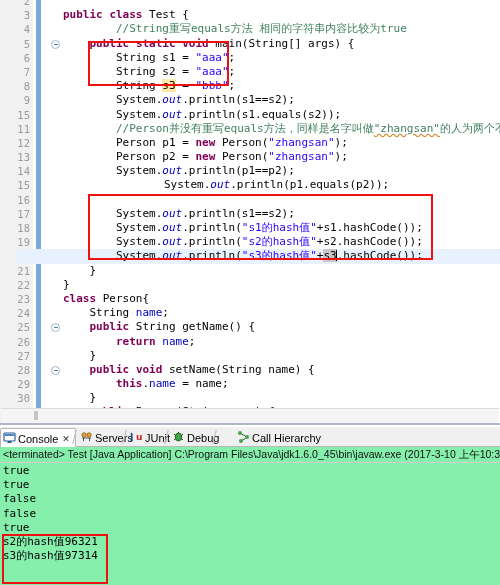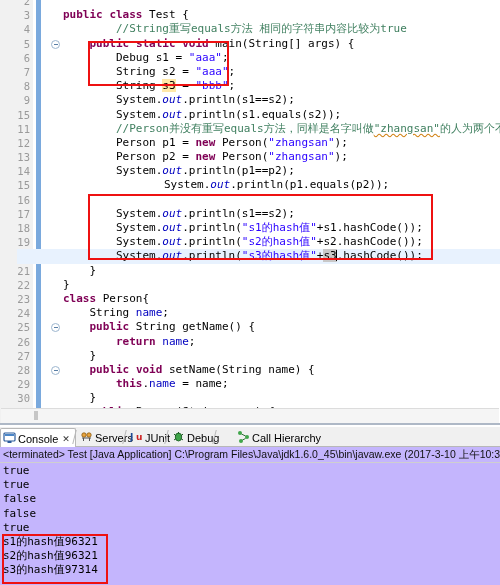--- a/index.html
+++ b/index.html
@@ -149,21 +149,21 @@
     width: 500px; height: 2px;
     background: #aeb8c6;
   }
 
   
   #console-panel {
     position: absolute;
     left: 0; top: 427px;
     width: 500px;
     height: 158px;
-    background: #c4b5fd;
+    background: #86efac;
   }
   #console-tabs {
     position: absolute;
     left: 0; top: 0;
     width: 500px;
     height: 19px;
     background: #f0f0f0;
     border-bottom: 1px solid #b8b8b8;
   }
   .ctab {
@@ -264,21 +264,21 @@
       <div class="gutter-row">29</div>
       <div class="gutter-row">30</div>
       <div class="gutter-row">31</div>
       <div class="gutter-row">32</div>
     </div>
   <div class="marker-bar"></div>
   <div class="code-area" id="code-area" style="padding-top: 0px; margin-top: 8.2px; padding-left: 16px;">
       <div class="code-line" style="top: 0px;"><span class="code-text"><span class="kw">public</span><span class="pln"> </span><span class="kw">class</span><span class="pln"> Test {</span></span></div>
       <div class="code-line" style="top: 0px;"><span class="code-text"><span class="pln">        </span><span class="cmt">//String重写equals方法 相同的字符串内容比较为true</span></span></div>
       <div class="code-line" style="top: 0px;"><span class="fold" style="top: 3px;"></span><span class="code-text"><span class="pln">    </span><span class="kw">public</span><span class="pln"> </span><span class="kw">static</span><span class="pln"> </span><span class="kw">void</span><span class="pln"> main(String[] args) {</span></span></div>
-      <div class="code-line" style="top: 0px;"><span class="code-text"><span class="pln">        Debug s1 = </span><span class="str">"aaa"</span><span class="pln">;</span></span></div>
+      <div class="code-line" style="top: 0px;"><span class="code-text"><span class="pln">        String s1 = </span><span class="str">"aaa"</span><span class="pln">;</span></span></div>
       <div class="code-line" style="top: 0px;"><span class="code-text"><span class="pln">        String s2 = </span><span class="str">"aaa"</span><span class="pln">;</span></span></div>
       <div class="code-line" style="top: 0px;"><span class="code-text"><span class="pln">        String </span><span class="occ">s3</span><span class="pln"> = </span><span class="str">"bbb"</span><span class="pln">;</span></span></div>
       <div class="code-line" style="top: 0px;"><span class="code-text"><span class="pln">        System.</span><span class="stat">out</span><span class="pln">.println(s1==s2);</span></span></div>
       <div class="code-line" style="top: 0px;"><span class="code-text"><span class="pln">        System.</span><span class="stat">out</span><span class="pln">.println(s1.equals(s2));</span></span></div>
       <div class="code-line" style="top: 0px;"><span class="code-text"><span class="pln">        </span><span class="cmt">//Person并没有重写equals方法，同样是名字叫做</span><span class="cmt squiggle">"zhangsan"</span><span class="cmt">的人为两个不同对象</span></span></div>
       <div class="code-line" style="top: 0px;"><span class="code-text"><span class="pln">        Person p1 = </span><span class="kw">new</span><span class="pln"> Person(</span><span class="str">"zhangsan"</span><span class="pln">);</span></span></div>
       <div class="code-line" style="top: 0px;"><span class="code-text"><span class="pln">        Person p2 = </span><span class="kw">new</span><span class="pln"> Person(</span><span class="str">"zhangsan"</span><span class="pln">);</span></span></div>
       <div class="code-line" style="top: 0px;"><span class="code-text"><span class="pln">        System.</span><span class="stat">out</span><span class="pln">.println(p1==p2);</span></span></div>
       <div class="code-line" style="top: 0px; margin-left: 48px;"><span class="code-text"><span class="pln">        System.</span><span class="stat">out</span><span class="pln">.println(p1.equals(p2));</span></span></div>
       <div class="code-line" style="top: 0px;"><span class="code-text"><span class="pln"></span></span></div>
@@ -345,21 +345,20 @@
     </div>
 
   <div id="console-status">&lt;terminated&gt; Test [Java Application] C:\Program Files\Java\jdk1.6.0_45\bin\javaw.exe (2017-3-10 上午10:34:03)</div>
 
   <div id="console-out">
       <div class="oline">true</div>
       <div class="oline">true</div>
       <div class="oline">false</div>
       <div class="oline">false</div>
       <div class="oline">true</div>
-      <div class="oline">s1的hash值96321</div>
       <div class="oline">s2的hash值96321</div>
       <div class="oline">s3的hash值97314</div>
     </div>
 </div>
 
 <div id="console-annotations">
     <div class="redbox" style="left: 2px; top: 534px; width: 106px; height: 50px; border-color: rgb(238, 17, 17);"></div>
   </div>
 
 </body></html>

